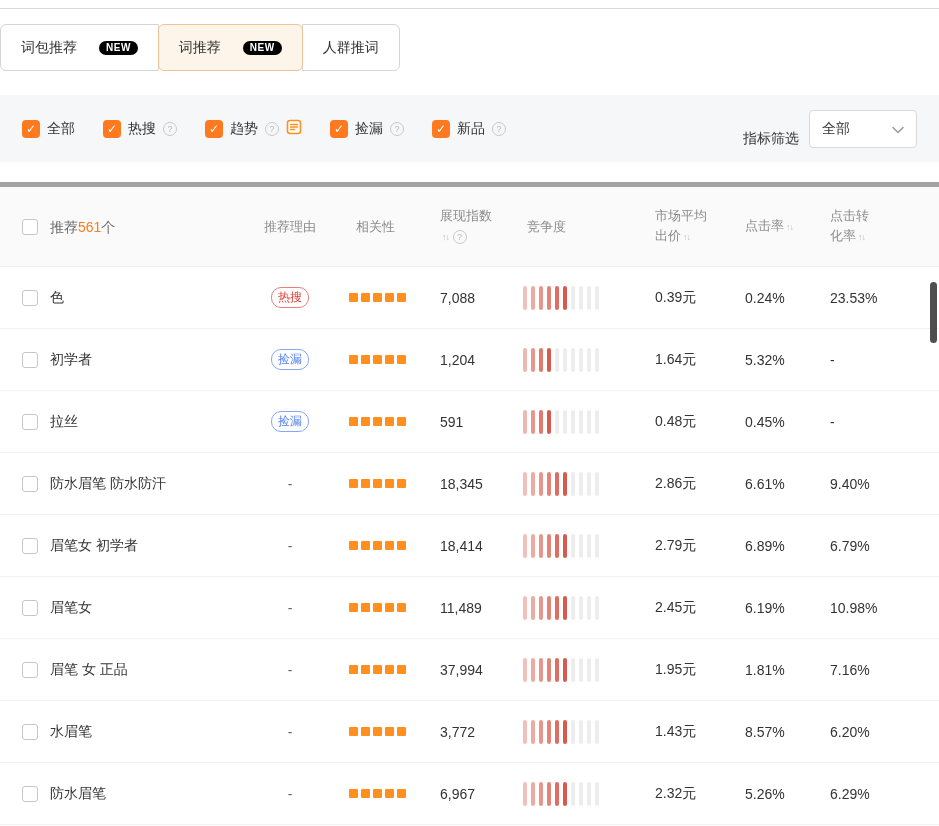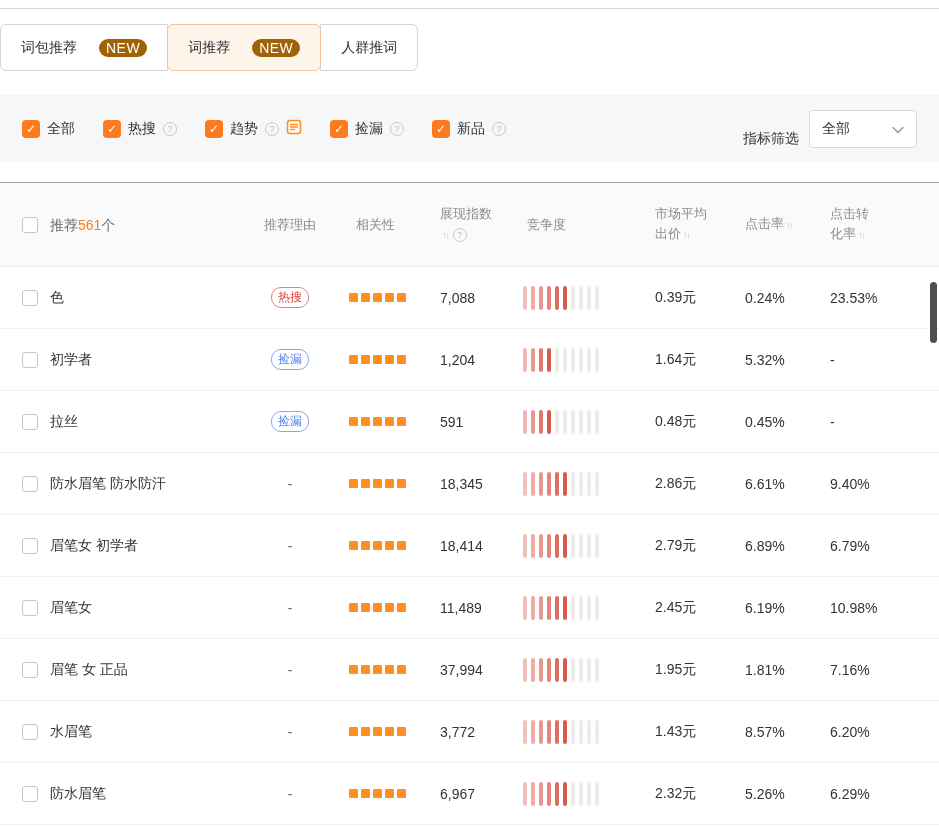--- a/index.html
+++ b/index.html
@@ -8,21 +8,21 @@
   .topline{position:absolute;top:8px;left:0;width:939px;height:1px;background:#d9d9d9}
 
   
   .tab-row{position:absolute;top:24px;left:0;width:939px;display:flex;align-items:center;justify-content:space-between}
   .tab-group{display:flex}
   .tab{height:47px;display:flex;align-items:center;gap:22px;padding:0 20px;background:#fff;
     border:1px solid #d4d4d4;font-size:14px;color:#333;cursor:pointer;margin-left:-1px;position:relative}
   .tab:first-child{border-radius:6px 0 0 6px;margin-left:0}
   .tab:last-child{border-radius:0 6px 6px 0}
   .tab.selected{background:#fdf5ea;border:1px solid #f0c498;border-radius:6px;z-index:2}
-  .new-badge{background:#a16207;color:#fff;font-size:14px;font-weight:normal;letter-spacing:.5px;
+  .new-badge{background:#000000;color:#fff;font-size:10px;font-weight:bold;letter-spacing:.5px;
     padding:2px 7px;border-radius:9px;line-height:1}
 
   
   .search-wrap{position:relative;margin-right:4px}
   .search-input{width:428px;height:46px;border:1px solid #d9d9d9;border-radius:6px;background:#fff;
     padding:0 42px 0 14px;font-size:14px;color:#333;outline:none;font-family:inherit}
   .search-input::placeholder{color:#9b9fa6;color:#9ba0a6}
   .search-icon{position:absolute;right:13px;top:13px}
 
   
@@ -36,21 +36,21 @@
   .help{display:inline-block;width:14px;height:14px;border:1px solid #c9c9c9;border-radius:50%;
     color:#b8b8b8;font-size:9px;line-height:12px;text-align:center;background:transparent}
   .metric-filter{display:flex;align-items:flex-end;gap:10px}
   .metric-label{font-size:14px;color:#333}
   .metric-select{width:108px;height:38px;border:1px solid #d9d9d9;border-radius:4px;background:#fff;
     display:flex;align-items:center;justify-content:space-between;padding:0 12px;font-size:14px;cursor:pointer}
 
   
   .table{position:absolute;top:182px;left:0;width:939px}
   .grid{display:grid;grid-template-columns:250px 80px 95px 90px 135px 95px 85px 99px;align-items:center}
-  .thead{height:85px;background:#fafafa;border-top:1px solid #a3a3a3;border-bottom:1px solid #ededed;
+  .thead{height:85px;background:#fafafa;border-top:5px solid #a3a3a3;border-bottom:1px solid #ededed;
     color:#8c8c8c;font-size:13px;line-height:20px}
   .th{padding-right:4px}
   .cell-keyword{display:flex;align-items:center;gap:12px;padding-left:22px}
   .row-checkbox{width:16px;height:16px;border:1px solid #c6c6c6;border-radius:3px;background:#fff;flex:0 0 16px;cursor:pointer}
   .sel-count{color:#ff7a1f}
   .th-center{text-align:center}
   .sort{font-size:9px;color:#c0c0c0;letter-spacing:-1px;margin-left:2px}
   .tr{height:62px;border-bottom:1px solid #f2f2f2;font-size:14px;color:#333;background:#fff}
   .keyword-label{font-size:14px;color:#333}
   .cell-center{text-align:center;display:flex;justify-content:center}

